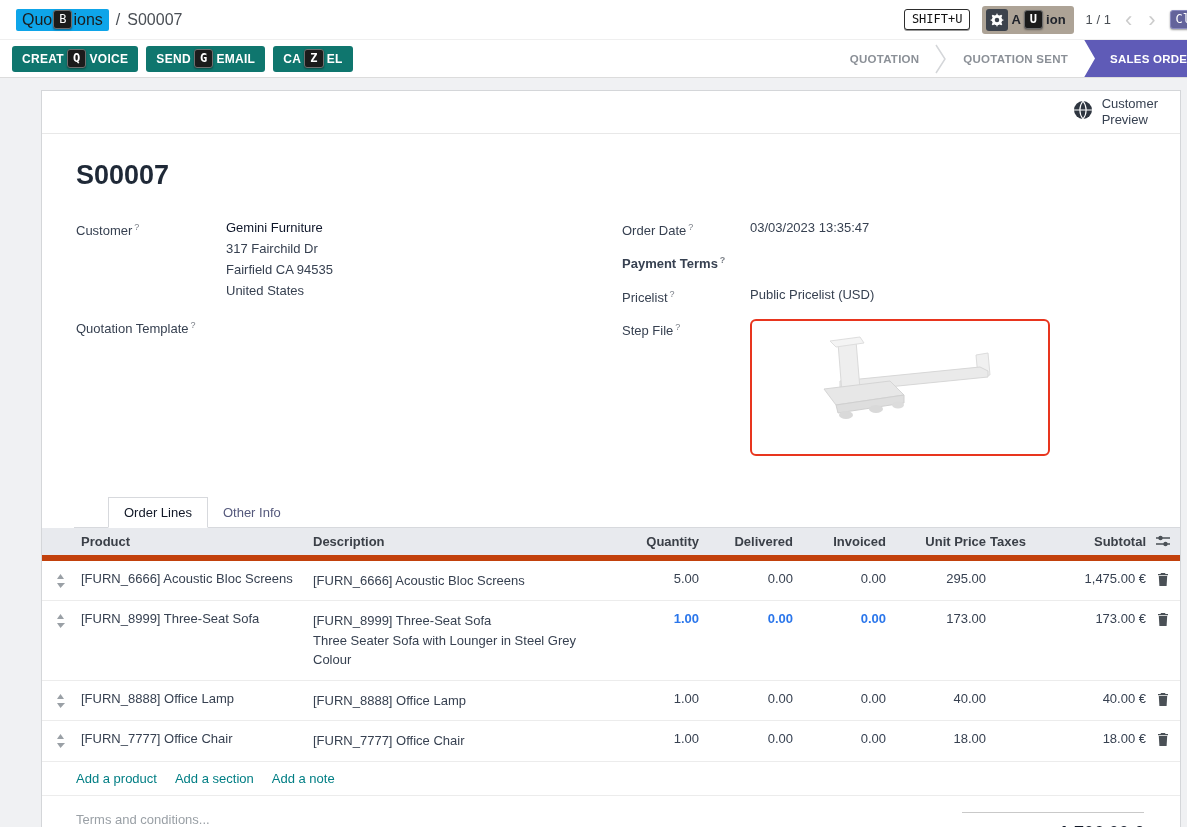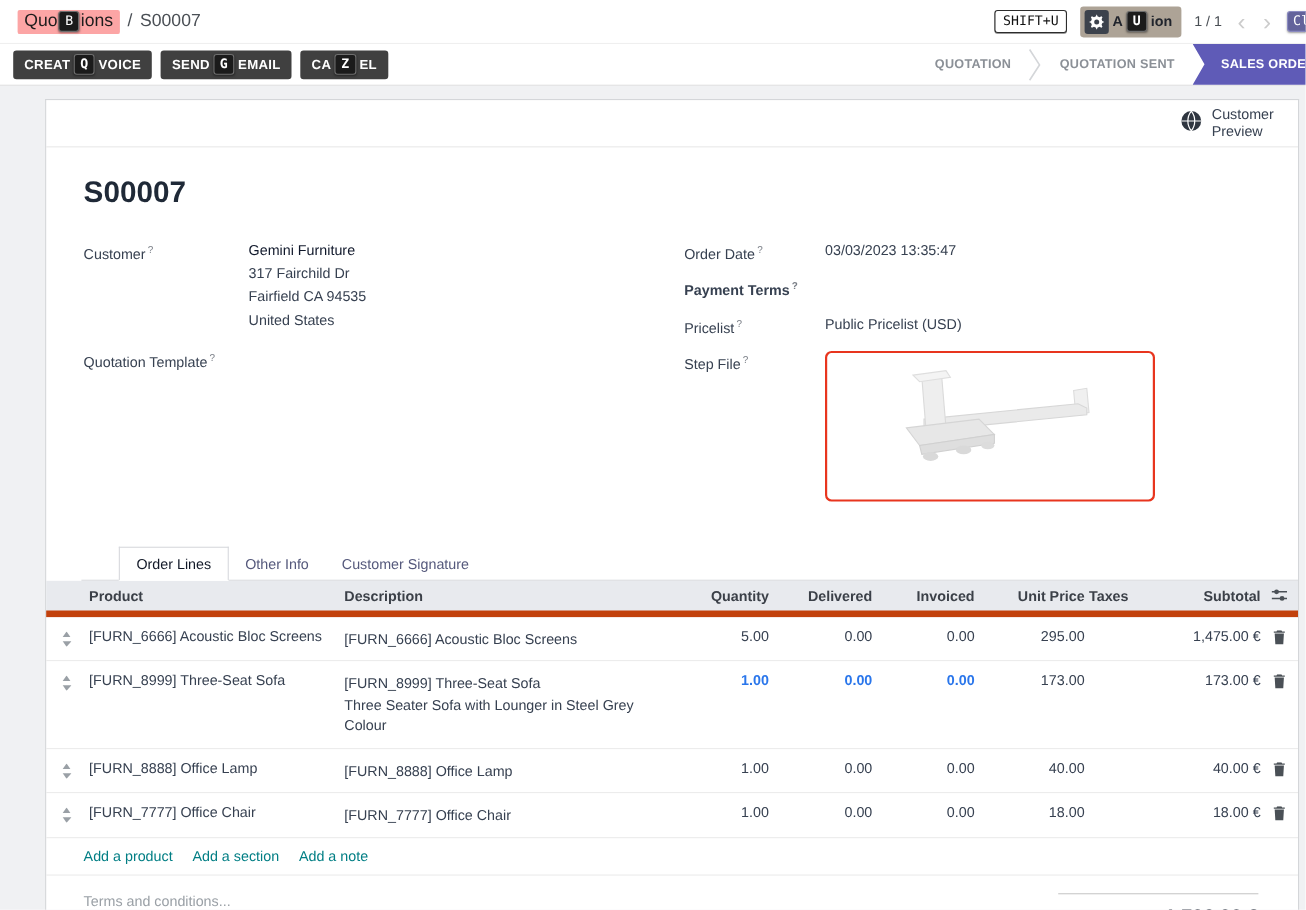--- a/index.html
+++ b/index.html
@@ -12,38 +12,38 @@
     padding:1px 5px; border:1px solid #6e6e6e; border-radius:3px;
     box-shadow:0 1px 2px rgba(0,0,0,.4); vertical-align:middle; }
   .kbd-light { background:#fff; color:#111; border:1px solid #2d2d2d;
     box-shadow:0 1px 0 #9a9a9a; padding:2px 7px; }
   .kbd-purple { background:#63639b; border-color:#8a8ac0; }
 
   
   .topbar { height:40px; display:flex; align-items:center;
     padding:0 0 0 16px; background:#fff; border-bottom:1px solid #efefef; }
   .breadcrumb { font-size:16px; color:#4a4f55; display:flex; align-items:center; gap:7px; }
-  .bc-chip { background:#fca5a5; color:#1c1c1c; padding:2px 6px; border-radius:2px;
+  .bc-chip { background:#0ea5e9; color:#1c1c1c; padding:2px 6px; border-radius:2px;
     display:inline-flex; align-items:center; }
   .bc-chip .kbd { margin:-3px 1px; }
   .topbar-right { margin-left:auto; display:flex; align-items:center; gap:12px; }
   .action-btn { display:flex; align-items:center; gap:3px; background:#ada396;
     padding:3px 8px 3px 4px; border-radius:3px; font-size:13px; font-weight:bold;
     color:#20242c; cursor:pointer; }
   .gear-box { width:22px; height:22px; background:#3c424c; border-radius:3px;
     display:flex; align-items:center; justify-content:center; }
   .pager { font-size:13px; color:#4a4f55; }
   .pg-nav { font-size:22px; color:#cccccc; line-height:1; padding:0 2px; cursor:default; }
   .close-chip { margin-right:-9px; }
 
   
   .actionbar { height:38px; display:flex; align-items:center; background:#fff;
     border-bottom:1px solid #dcdcdc; padding-left:12px; gap:8px; overflow:hidden; }
   .btn-dark { position:relative; display:inline-flex; align-items:center; gap:2px;
-    background:#404040; color:#fff; font-size:12px; font-weight:bold;
+    background:#0f766e; color:#fff; font-size:12px; font-weight:bold;
     letter-spacing:.3px; padding:6px 10px; border-radius:3px; border:none; cursor:pointer; }
   .btn-dark .kbd { margin:-3px 1px; }
   .statusbar { margin-left:auto; margin-right:-62px; display:flex;
     align-items:stretch; height:38px; }
   .status-step { display:flex; align-items:center; padding:0 16px; font-size:11.5px;
     font-weight:bold; color:#8b9097; letter-spacing:.25px; cursor:pointer; white-space:nowrap; }
   .status-sep { display:flex; align-items:center; }
   .status-active { background:#5f5bb7; color:#fff;
     clip-path:polygon(0 0,100% 0,100% 100%,0 100%,11px 50%);
     padding:0 18px 0 26px; width:165px; flex:none; display:flex; align-items:center;
@@ -238,21 +238,20 @@
               </span>
             </span>
           </div>
         </div>
       </div>
     </div>
 
     <div class="tabs">
       <span class="tab active">Order Lines</span>
       <span class="tab">Other Info</span>
-      <span class="tab">Customer Signature</span>
     </div>
 
     <div>
       <div class="grid-cols thead">
         <span></span>
         <span class="th-product">Product</span>
         <span>Description</span>
         <span class="num">Quantity</span>
         <span class="num">Delivered</span>
         <span class="num">Invoiced</span>

